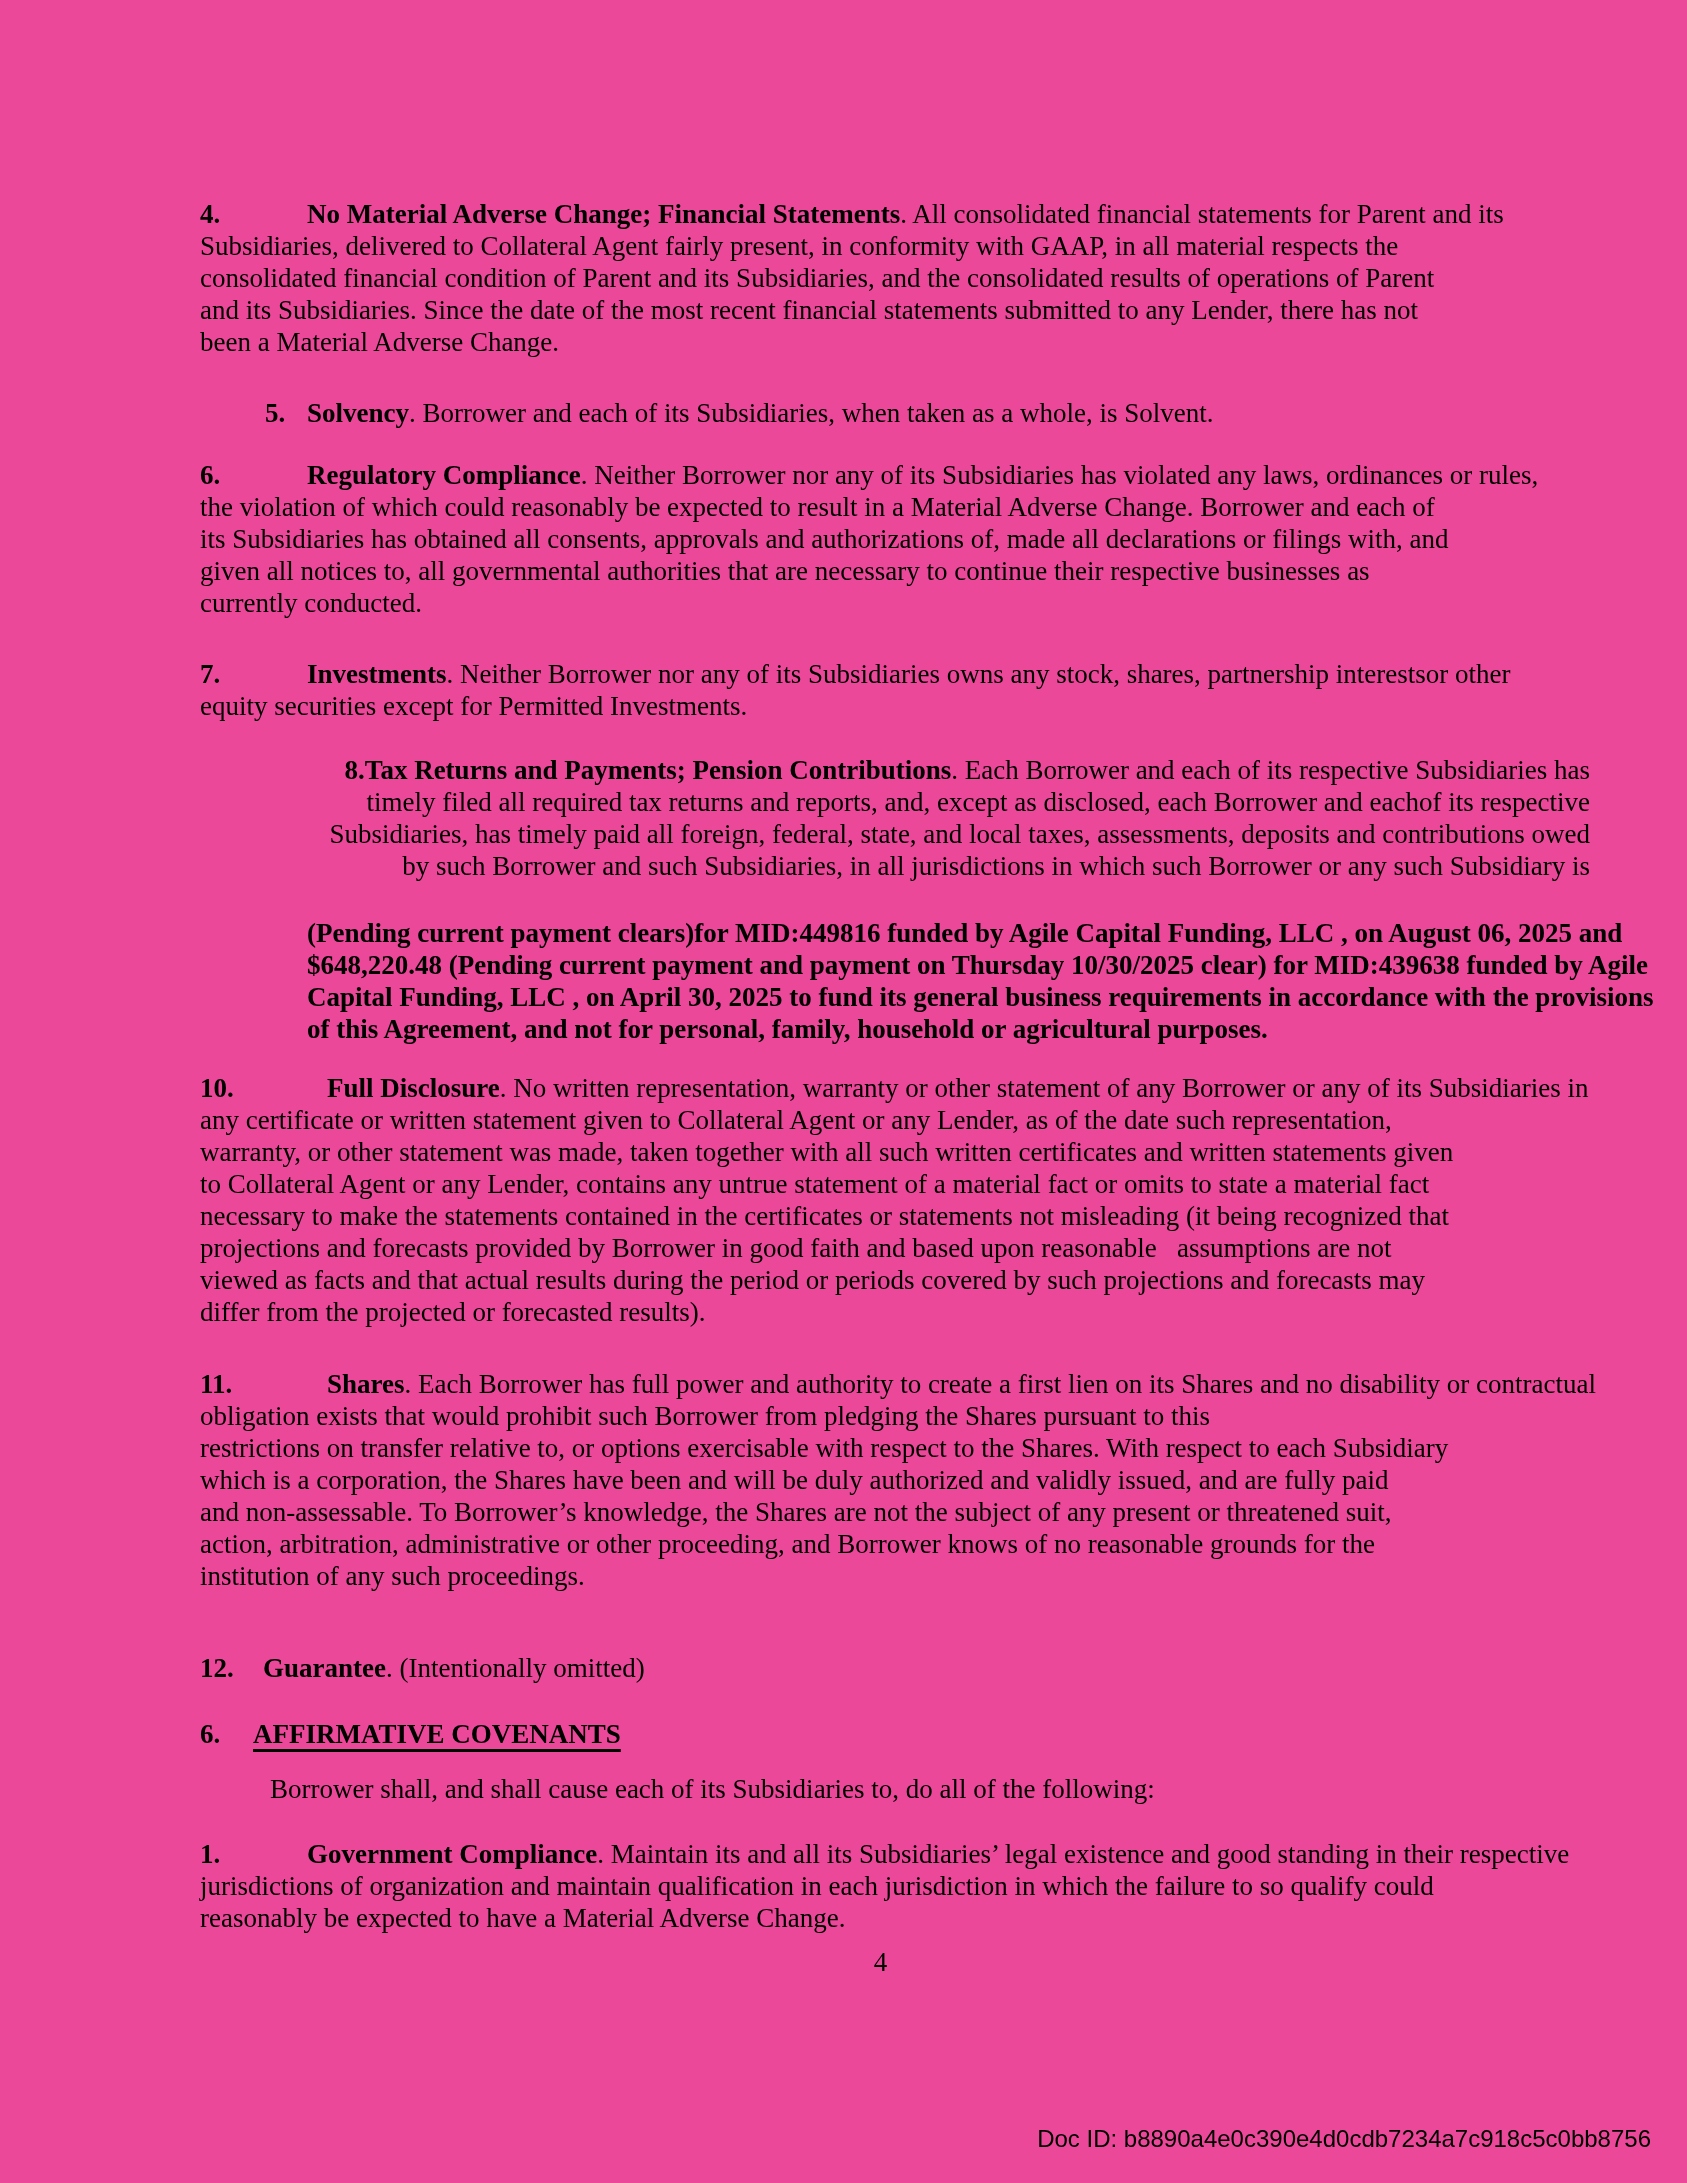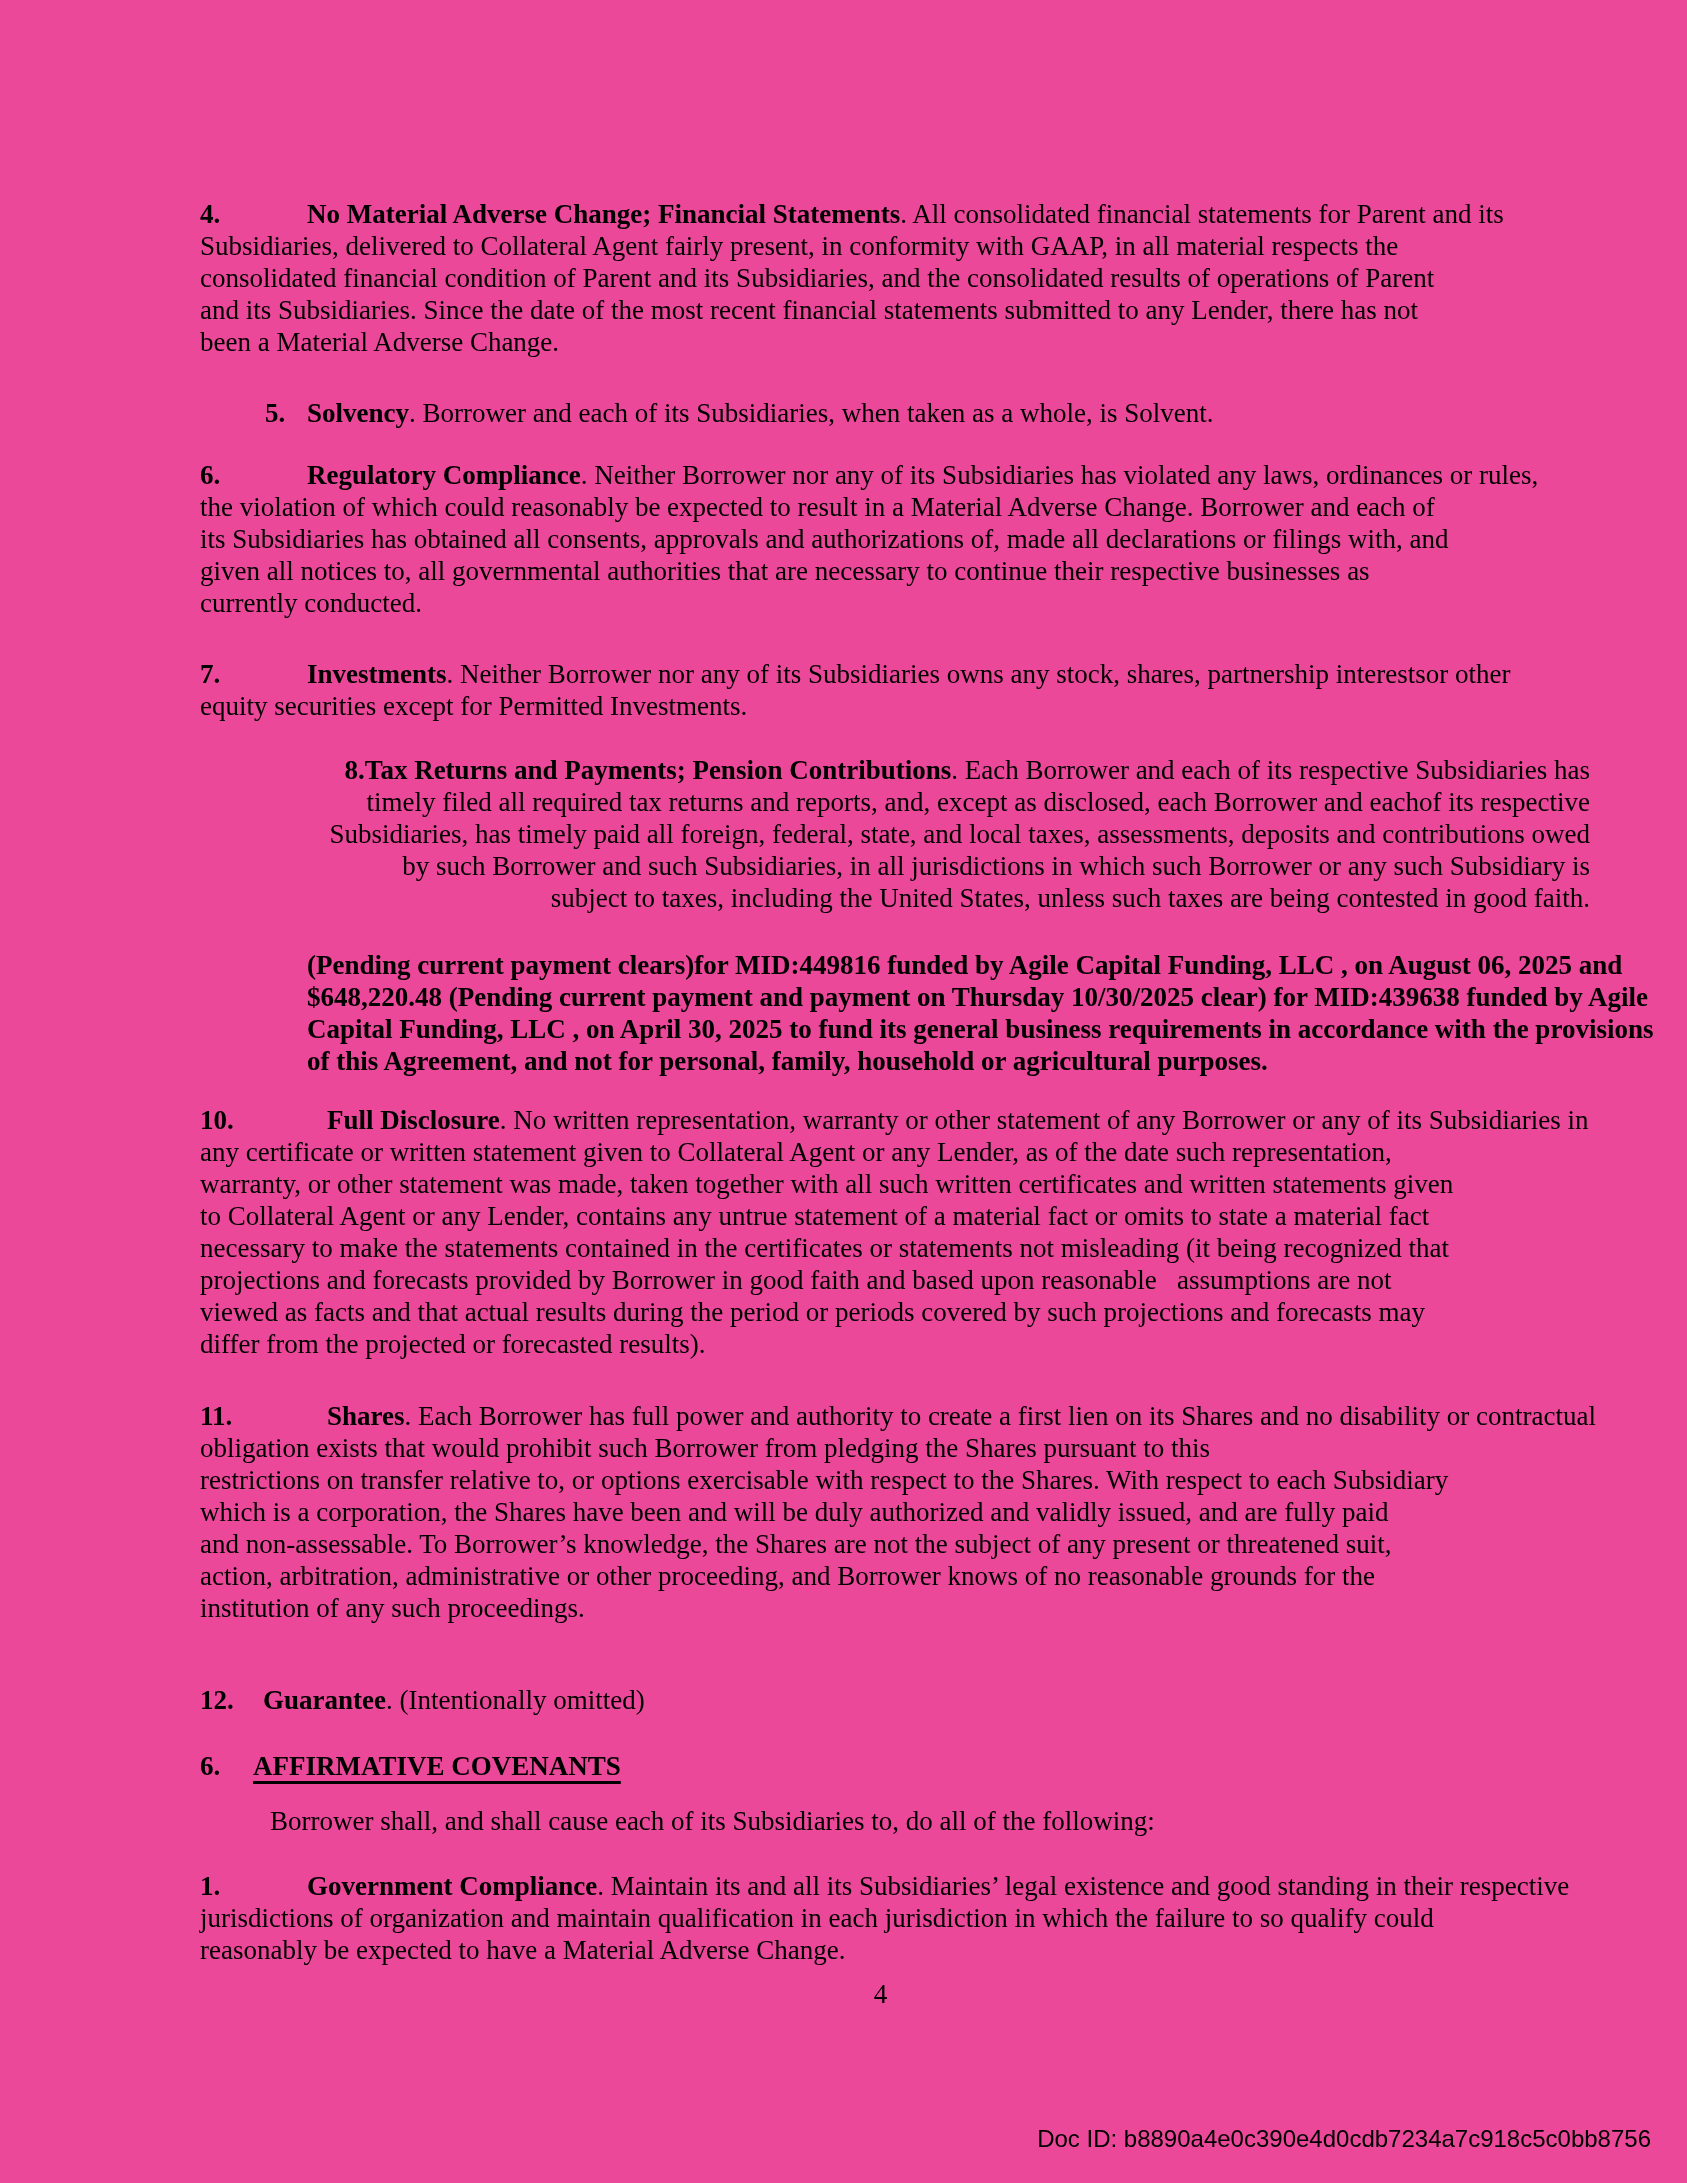--- a/index.html
+++ b/index.html
@@ -99,21 +99,20 @@
         </div>
         <div class="para hanging">
           <div class="line first"><span class="num">7.</span><span class="title">Investments</span><span class="rest">. Neither Borrower nor any of its Subsidiaries owns any stock, shares, partnership interestsor other</span></div>
           <div class="line cont">equity securities except for Permitted Investments.</div>
         </div>
         <div class="para hanging">
           <div class="line first"><span class="num">8.</span><span class="title">Tax Returns and Payments; Pension Contributions</span><span class="rest">. Each Borrower and each of its respective Subsidiaries has</span></div>
           <div class="line cont">timely filed all required tax returns and reports, and, except as disclosed, each Borrower and eachof its respective</div>
           <div class="line cont">Subsidiaries, has timely paid all foreign, federal, state, and local taxes, assessments, deposits and contributions owed</div>
           <div class="line cont">by such Borrower and such Subsidiaries, in all jurisdictions in which such Borrower or any such Subsidiary is</div>
-          <div class="line cont">subject to taxes, including the United States, unless such taxes are being contested in good faith.</div>
         </div>
         <div class="para indented">
           <div class="line cont">(Pending current payment clears)for MID:449816 funded by Agile Capital Funding, LLC , on August 06, 2025 and</div>
           <div class="line cont">$648,220.48 (Pending current payment and payment on Thursday 10/30/2025 clear) for MID:439638 funded by Agile</div>
           <div class="line cont">Capital Funding, LLC , on April 30, 2025 to fund its general business requirements in accordance with the provisions</div>
           <div class="line cont">of this Agreement, and not for personal, family, household or agricultural purposes.</div>
         </div>
         <div class="para hanging-wide">
           <div class="line first"><span class="num">10.</span><span class="title">Full Disclosure</span><span class="rest">. No written representation, warranty or other statement of any Borrower or any of its Subsidiaries in</span></div>
           <div class="line cont">any certificate or written statement given to Collateral Agent or any Lender, as of the date such representation,</div>

